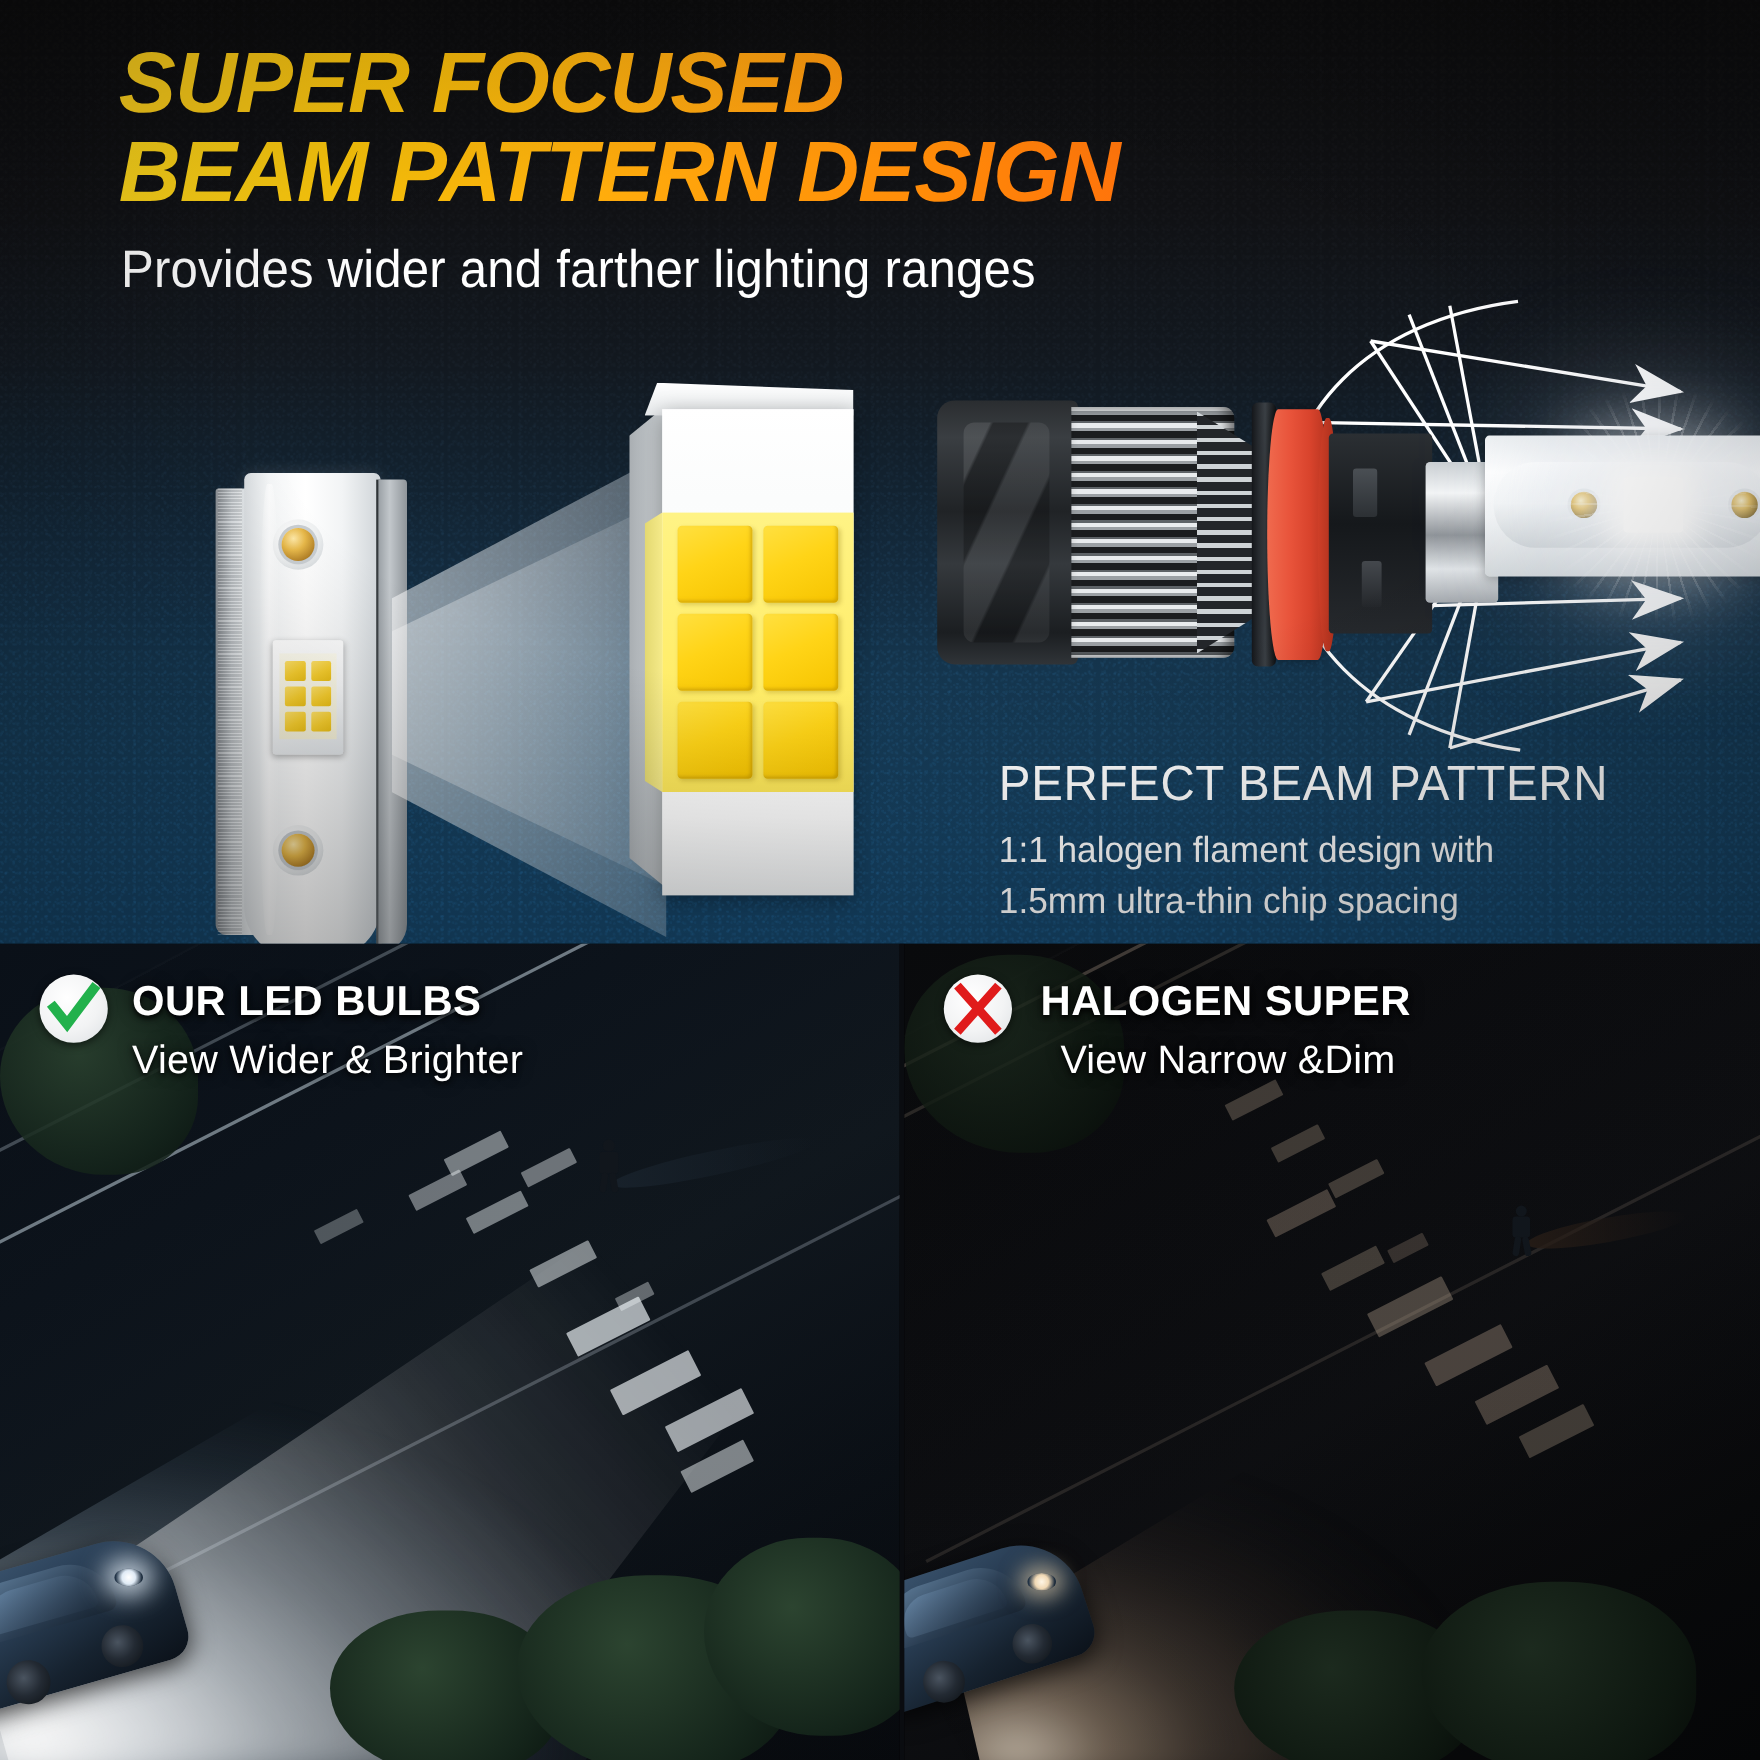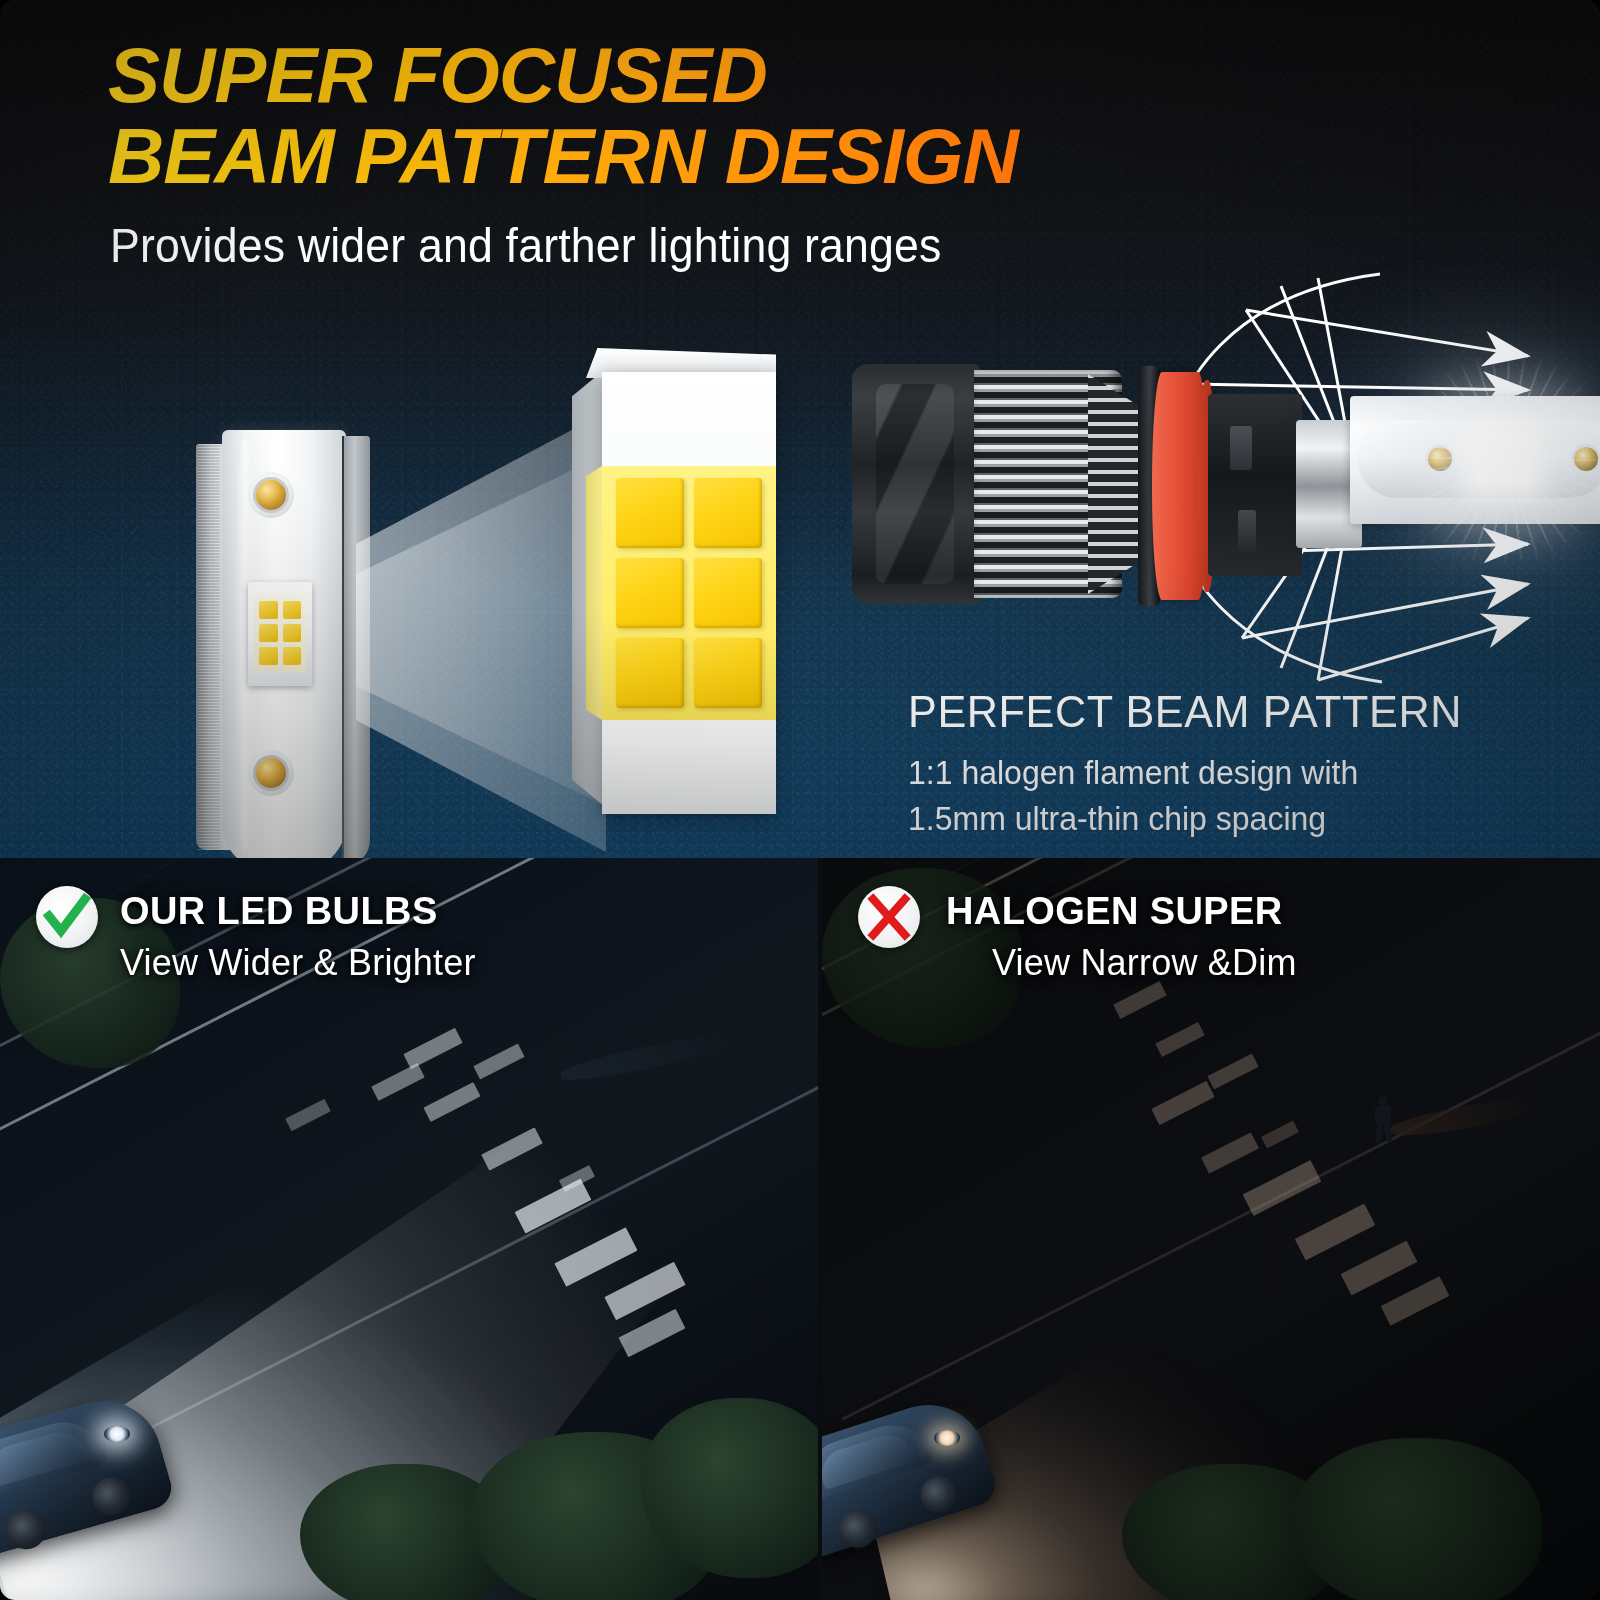--- a/index.html
+++ b/index.html
@@ -1,19 +1,19 @@
 <!DOCTYPE html>
 <html><head>
 <meta charset="utf-8">
 <style>
   * { margin:0; padding:0; box-sizing:border-box; }
   html,body { width:1600px; height:1600px; overflow:hidden; background:#000; }
   body { font-family:"Liberation Sans", sans-serif; }
 
-  #stage { position:relative; width:1600px; height:1600px; overflow:hidden;border-radius:15px; }
+  #stage { position:relative; width:1600px; height:1600px; overflow:hidden; }
 
   
   .top-section{
     position:absolute; left:0; top:0; width:1600px; height:858px; overflow:hidden;
     background:
       linear-gradient(180deg,#0c0c0d 0%,#101114 22%,#12181f 38%,#12212e 50%,
                       #132a3d 60%,#14344c 70%,#153b57 80%,#164263 90%,#16476c 100%);
   }
   .noise{
     position:absolute; inset:0; pointer-events:none; opacity:.55; mix-blend-mode:overlay;
@@ -393,21 +393,21 @@
     font-family:"Liberation Sans","DejaVu Sans",sans-serif;
     text-shadow:0 2px 5px rgba(0,0,0,.9), 0 0 14px rgba(0,0,0,.7);
   }
   .bl-sub{
     position:absolute; left:84px; top:56px; color:#fff; font-size:36px; font-weight:400;
     letter-spacing:.2px; white-space:nowrap;
     font-family:"Liberation Sans","DejaVu Sans",sans-serif;
     text-shadow:0 2px 5px rgba(0,0,0,.9), 0 0 14px rgba(0,0,0,.7);
   }
   .bl-r .bl-title, .bl-r .bl-sub{ left:88px; }
-  .bl-r .bl-sub{ left:106px;margin-left:28px; }
+  .bl-r .bl-sub{ left:106px; }
 </style>
 </head>
 <body>
 
 <div id="stage">
 
   <div class="top-section">
     <div class="noise"></div>
 
     <div class="headline">

